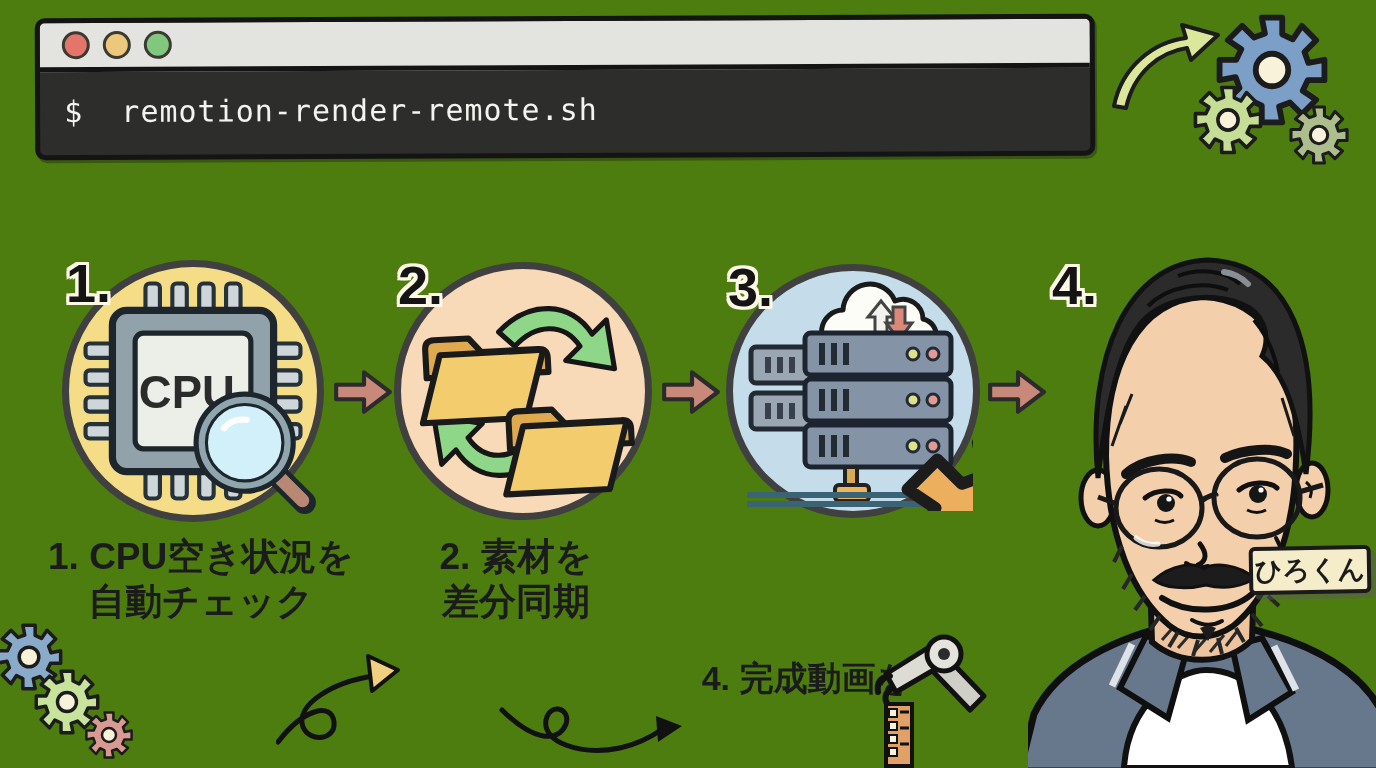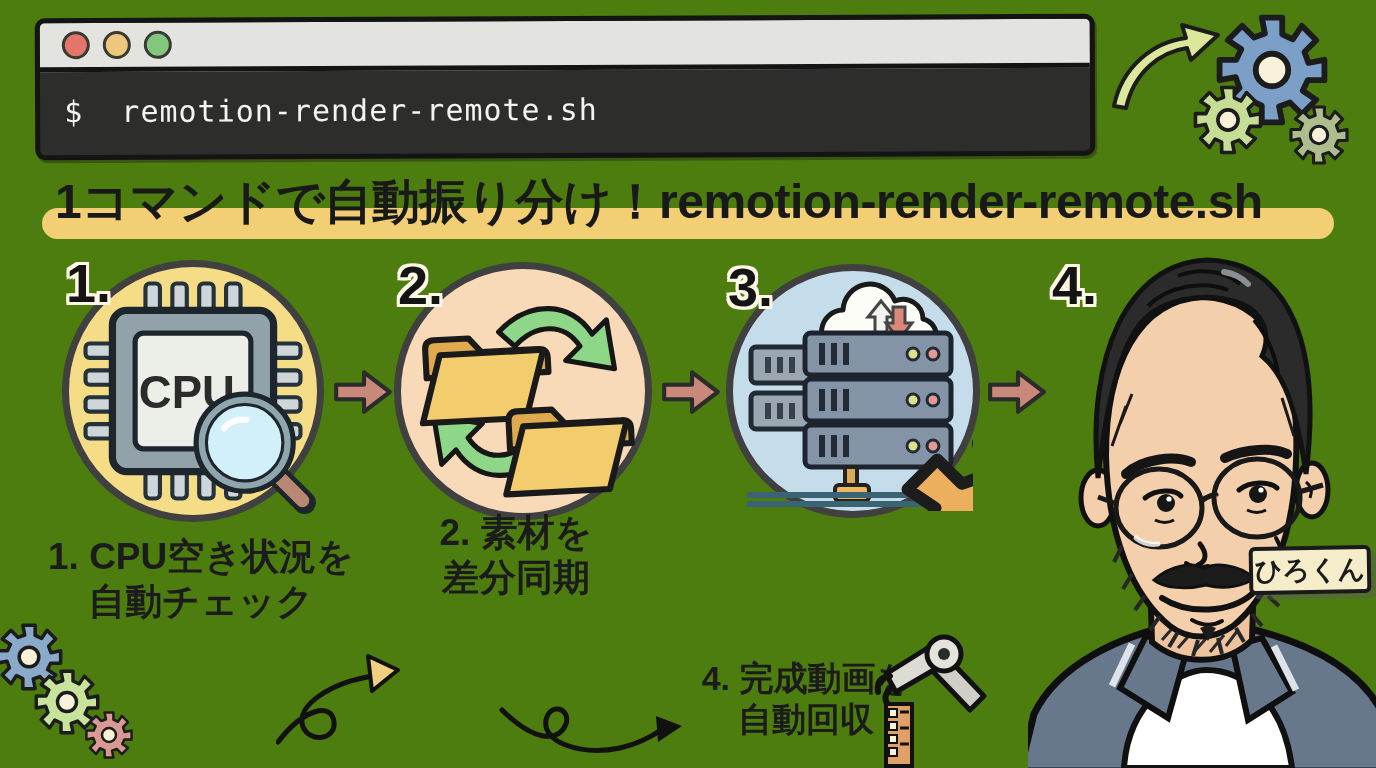--- a/index.html
+++ b/index.html
@@ -61,24 +61,20 @@
 
   <div class="terminal">
     <div class="term-bar">
       <span class="dot r"></span>
       <span class="dot y"></span>
       <span class="dot g"></span>
     </div>
     <div class="term-body"><span>$</span>  <span>remotion-render-remote.sh</span></div>
   </div>
 
-  <div class="title-wrap">
-    <div class="title-hl"></div>
-    <div class="title">1コマンドで自動振り分け！remotion-render-remote.sh</div>
-  </div>
 
   <span class="badge" style="left:66px;top:252px">1.</span>
   <div class="circle" style="left:62px;top:260px;width:248px;height:248px;background:#f5dd88">
     <svg viewBox="0 0 240 240">
       <g stroke="#26323a" stroke-width="4" fill="#cfd6d9">
         <rect x="74" y="16" width="14" height="28" rx="4"></rect>
           <rect x="100" y="16" width="14" height="28" rx="4"></rect>
           <rect x="126" y="16" width="14" height="28" rx="4"></rect>
           <rect x="152" y="16" width="14" height="28" rx="4"></rect>
         <rect x="74" y="196" width="14" height="28" rx="4"></rect>
@@ -185,27 +181,26 @@
     </svg>
   </div>
   <svg class="step-arrow" style="left:986px;top:368px">
       <use href="#blockArrow"></use>
     </svg>
 
   <div class="caption" style="left:40px;top:534px;width:322px">
     <span class="l1">1. CPU空き状況を</span>
       <span class="l2">自動チェック</span>
   </div>
-  <div class="caption" style="left:392px;top:510px;width:248px">
+  <div class="caption" style="left:392px;top:534px;width:248px">
     <span class="l1">2. 素材を</span>
       <span class="l2">差分同期</span>
   </div>
   <div class="caption c4" style="left:656px;top:658px;width:300px">
     <span class="l1">4. 完成動画を</span>
-      <span class="l2">自動回収</span>
   </div>
 
   <span class="badge" style="left:1052px;top:254px">4.</span>
   <svg class="portrait" viewBox="0 0 350 522">
 
     <path d="M-8,525 L6,468 C30,418 92,390 150,378 L200,378 C272,392 332,420 356,470 L356,525 Z" fill="#67788c" stroke="#0f0f0f" stroke-width="7"></path>
     <path d="M96,522 C100,456 150,424 178,424 C216,424 256,456 264,522 Z" fill="#ffffff" stroke="#111" stroke-width="6"></path>
     <path d="M118,390 L92,442 L140,472 L160,400 Z" fill="#67788c" stroke="#0f0f0f" stroke-width="6"></path>
     <path d="M234,392 L264,446 L220,474 L204,400 Z" fill="#67788c" stroke="#0f0f0f" stroke-width="6"></path>
     <path d="M104,398 L84,440 M246,400 L268,444" stroke="#dde3e8" stroke-width="7" fill="none"></path>

